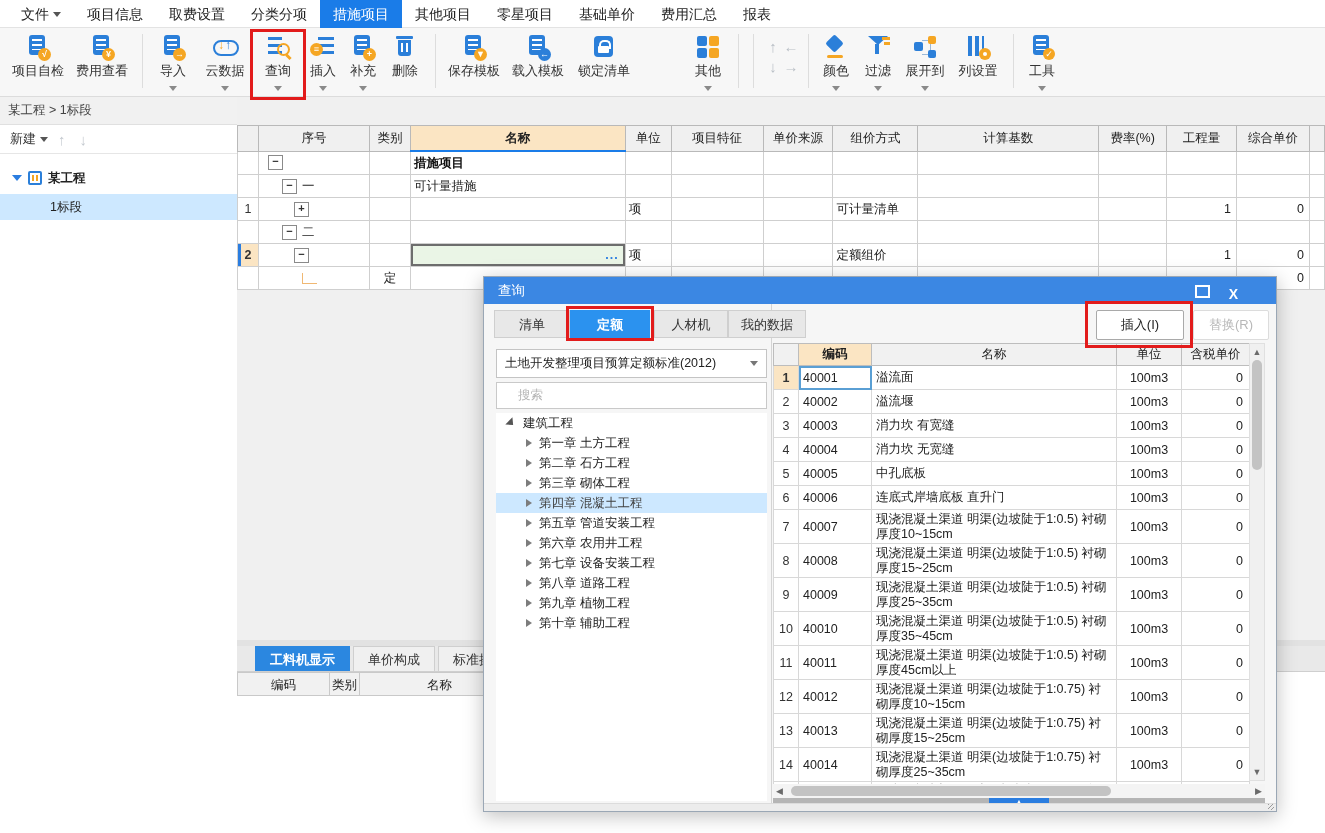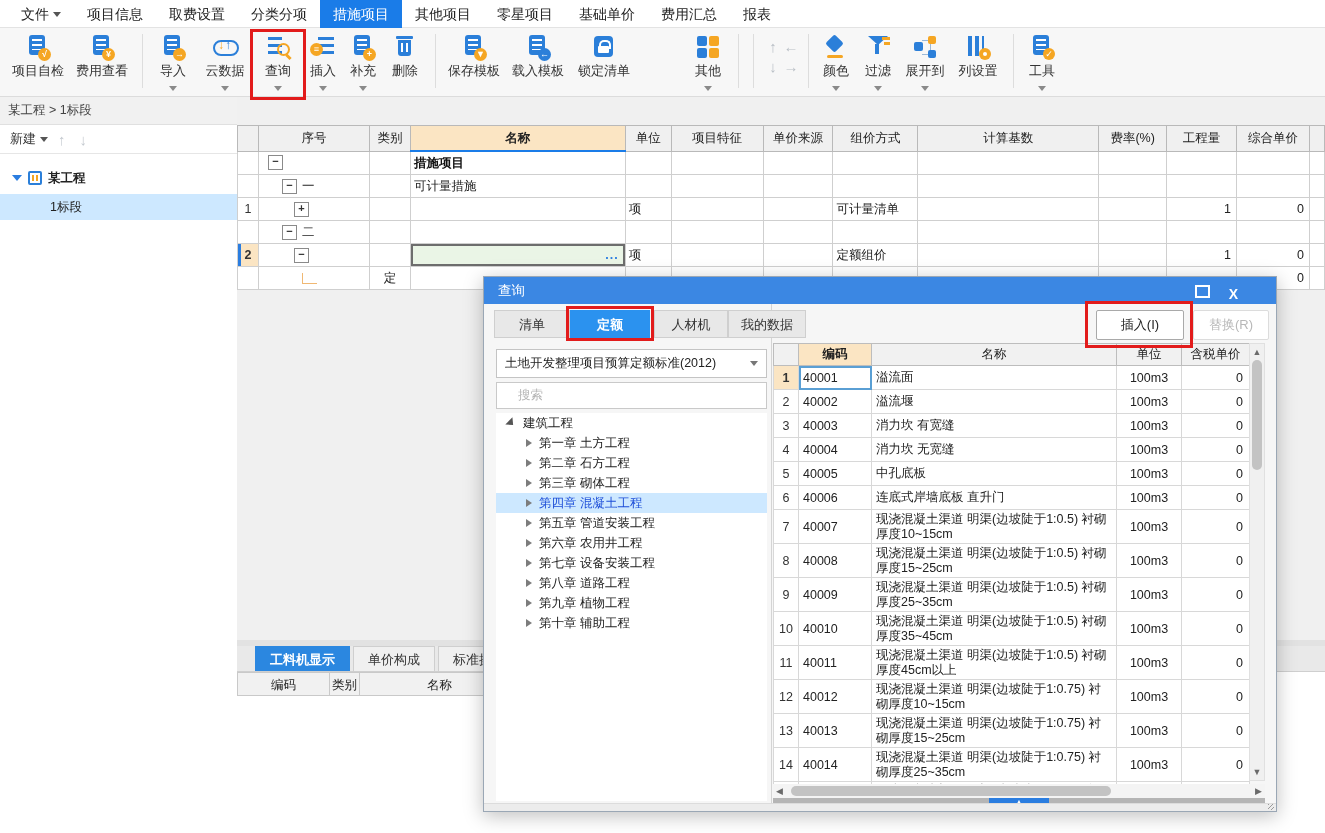--- a/index.html
+++ b/index.html
@@ -127,21 +127,21 @@
     text-align:center;font-size:13px;color:#222;box-sizing:border-box;display:flex;align-items:center;justify-content:center}
   .dlg-btn.disabled{color:#b8b8b8;border-color:#dcdcdc}
   #dlg-dd{position:absolute;left:12px;top:72px;width:271px;height:29px;background:#fff;border:1px solid #c4c4c4;
     box-sizing:border-box;display:flex;align-items:center;padding:0 8px;gap:6px}
   #dlg-dd .ddv{flex:1;overflow:hidden;white-space:nowrap}
   #dlg-search{position:absolute;left:12px;top:105px;width:271px;height:27px;background:#fff;border:1px solid #c9c9c9;
     box-sizing:border-box;line-height:25px;padding:0 21px;color:#b4b4b4}
   #dlg-tree{position:absolute;left:12px;top:136px;width:271px;bottom:10px;background:#fff;overflow:hidden}
   .dt-root{height:20px;line-height:20px;padding-left:10px;display:flex;align-items:center;gap:7px}
   .dt-item{height:20px;line-height:20px;padding-left:30px;display:flex;align-items:center;gap:7px;color:#222}
-  .dt-item.sel{background:#cde8ff;color:#1d4ed8}
+  .dt-item.sel{background:#cde8ff;color:#404040}
   .tri-r{width:0;height:0;border-top:4.5px solid transparent;border-bottom:4.5px solid transparent;border-left:6px solid #7c7c7c}
   .tri-exp{width:0;height:0;border-left:5px solid transparent;border-right:5px solid transparent;border-top:6px solid #555;transform:rotate(-45deg)}
   #dlg-div{position:absolute;left:287px;top:27px;bottom:7px;width:1px;background:#d4d4d4}
   
   #dlg-table{position:absolute;left:289px;top:66px;border-collapse:collapse;table-layout:fixed;background:#fff}
   #dlg-table th{background:#f1f1f1;border:1px solid #bdbdbd;height:21px;font-weight:normal;font-size:12.5px;padding:0}
   #dlg-table th.code-hd{background:#fbe5c3;font-weight:bold}
   #dlg-table td{border:1px solid #d8d8d8;padding:1px 4px;font-size:12.5px;vertical-align:middle;overflow:hidden;background:#fff}
   #dlg-table td.rn{text-align:center;padding:0;color:#333}
   #dlg-table td.rn.hot{background:#fbe5c3;font-weight:bold}

